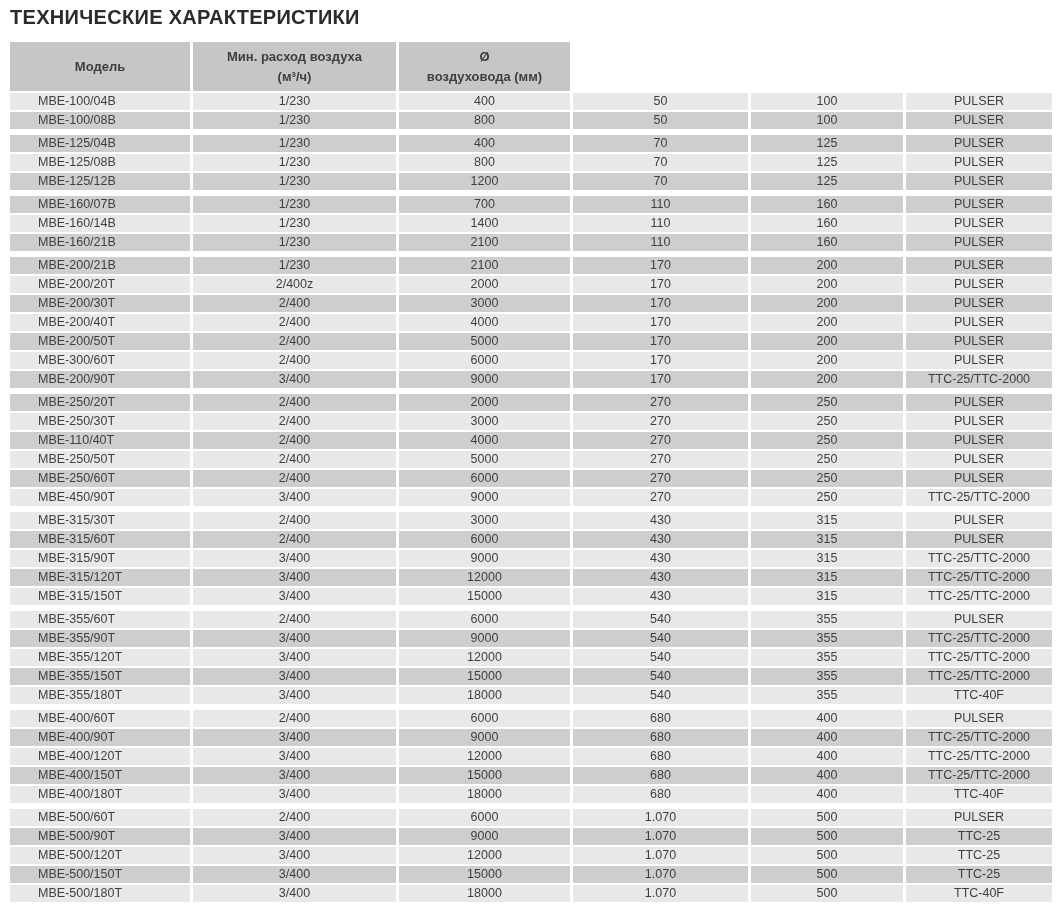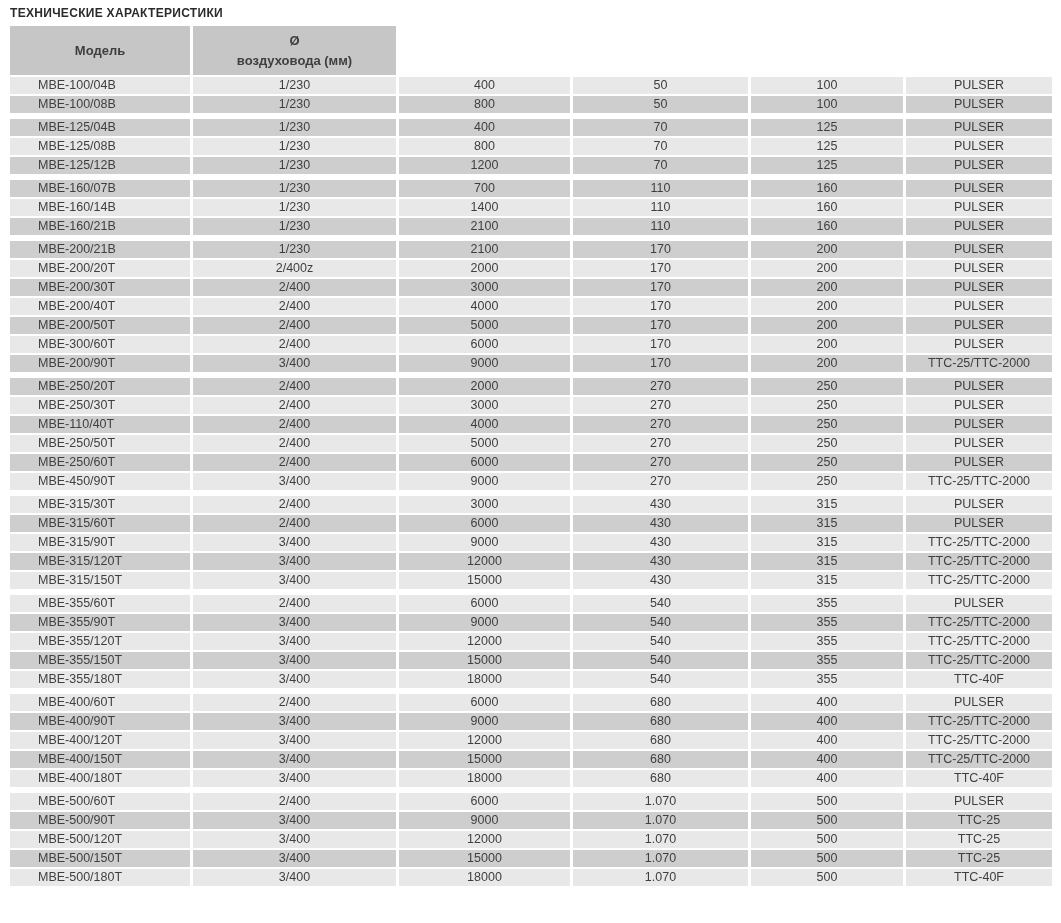--- a/index.html
+++ b/index.html
@@ -6,25 +6,25 @@
   html, body { background: #ffffff; }
   body {
     width: 1061px;
     height: 923px;
     font-family: "Liberation Sans", sans-serif;
     color: var(--text-color, #3f3f3e);
     overflow: hidden;
   }
   .page { padding: 5px 9px 0 10px; }
   .title {
-    font-size: 12px;
+    font-size: 20px;
     font-weight: bold;
     letter-spacing: 0.3px;
     color: var(--title-color, #2b2b2b);
-    margin: 1px 0 6px 0;
+    margin: 1px 0 13px 0;
   }
   .spec-table { width: 847px; }
   .header-row, .row {
     display: grid;
     grid-template-columns: 180px 203px 171px 175px 152px 146px;
     column-gap: 3px;
   }
   .header-row { margin-bottom: 2px; }
   .th {
     background: var(--header-bg, #c6c6c6);
@@ -56,20 +56,24 @@
 <body>
 
 <div class="page">
   <h1 class="title">ТЕХНИЧЕСКИЕ ХАРАКТЕРИСТИКИ</h1>
   <div class="spec-table">
     <div class="header-row">
         <div class="th">
           <div>Модель</div>
         </div>
         <div class="th">
+          <div>Мин. расход воздуха</div>
+          <div>(м³/ч)</div>
+        </div>
+        <div class="th">
           <div>Ø</div>
           <div>воздуховода (мм)</div>
         </div>
       </div>
     <div>
         <div class="group">
           <div class="row light">
             <div class="cell model-cell">MBE-100/04B</div>
             <div class="cell">1/230</div>
             <div class="cell">400</div>

